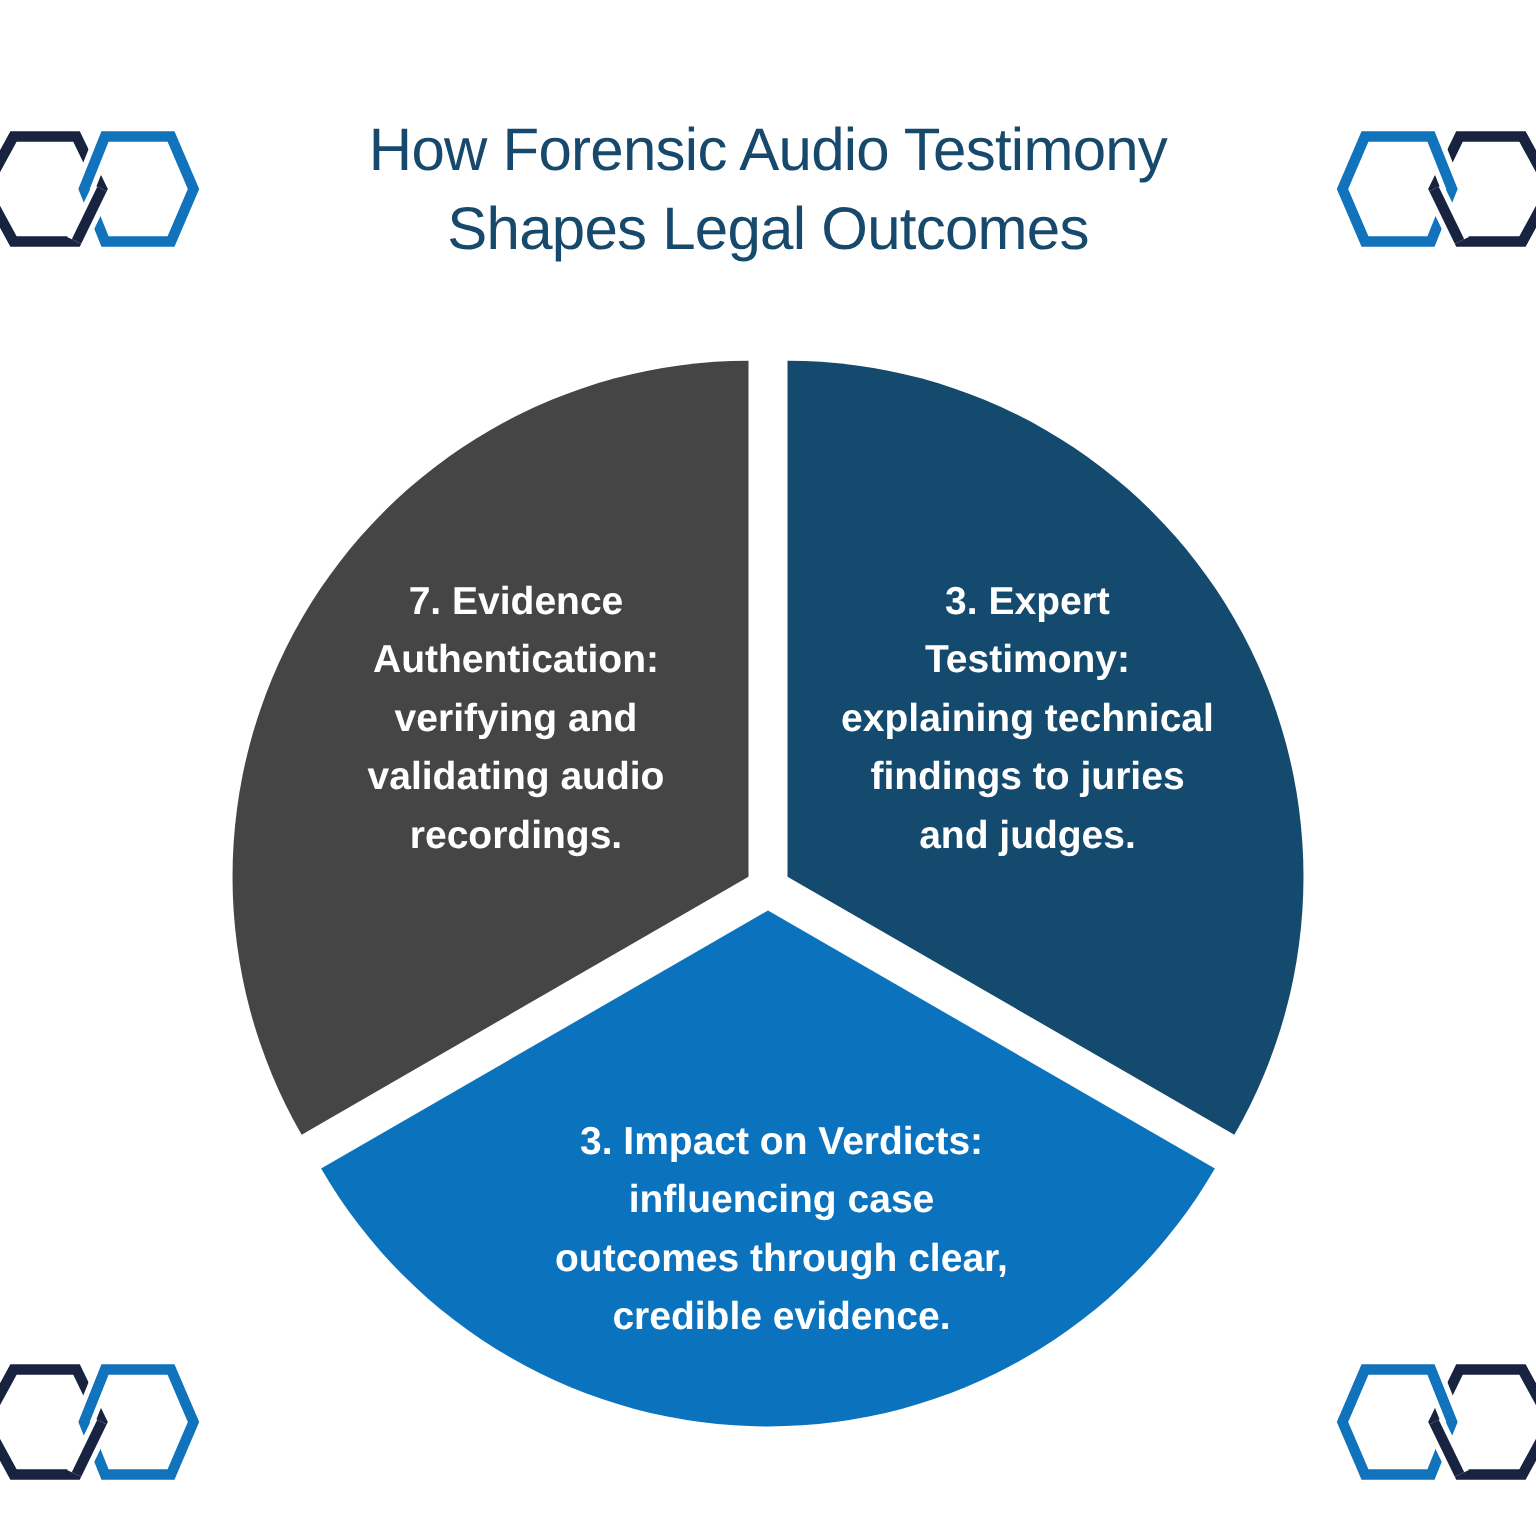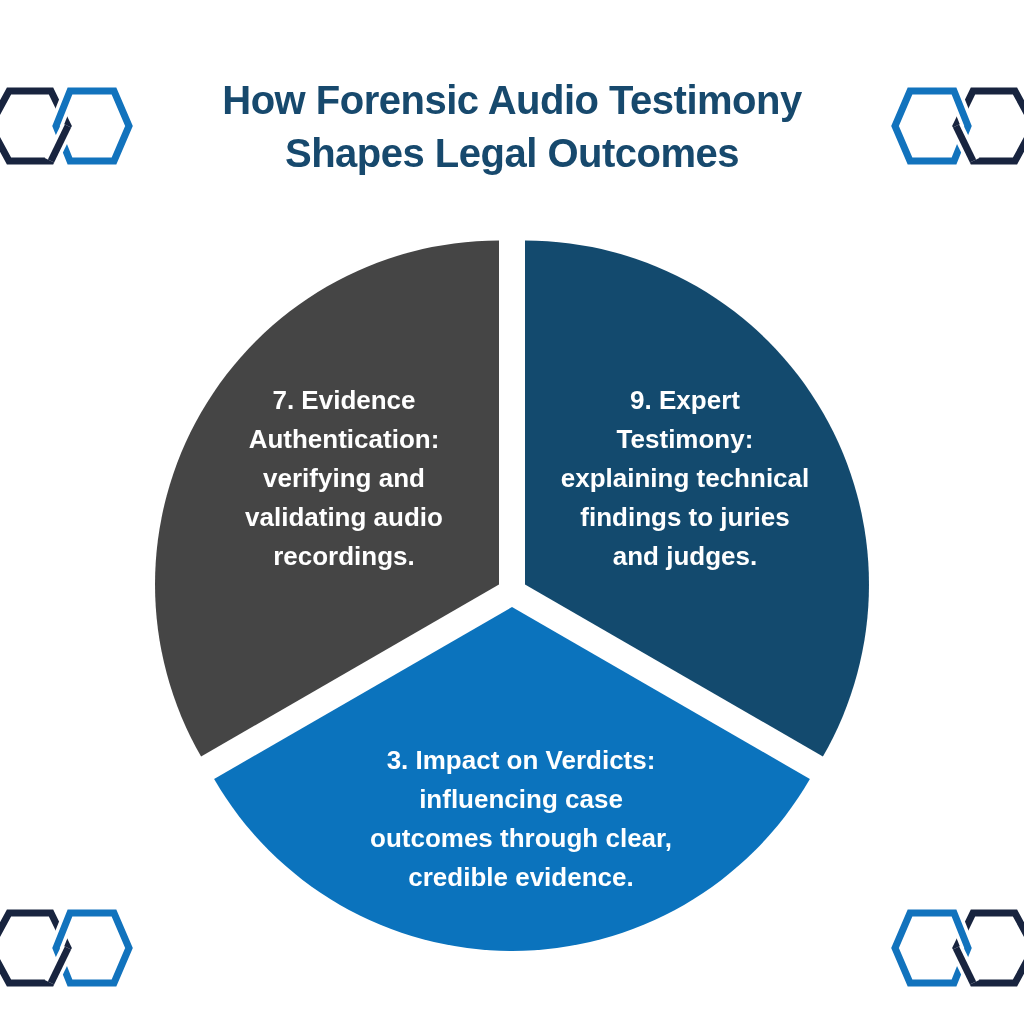--- a/index.html
+++ b/index.html
@@ -3,21 +3,21 @@
 <meta charset="utf-8">
 <style>
   html,body{margin:0;padding:0;}
   body{
     width:1024px;height:1024px;position:relative;overflow:hidden;
     background:#ffffff;
     font-family:"Liberation Sans", sans-serif;
   }
   .title{
     position:absolute;top:74px;left:0;width:1024px;
-    text-align:center;font-size:40px;font-weight:700;line-height:53px;
+    text-align:center;font-size:40px;font-weight:400;line-height:53px;
     color:#17496d;letter-spacing:-0.5px;white-space:pre-line;
   }
   .pie{position:absolute;left:0;top:0;width:1024px;height:1024px;}
   .slice-label{
     position:absolute;color:#ffffff;font-weight:700;font-size:26px;
     line-height:39px;text-align:center;white-space:pre-line;
   }
   .label-evidence{left:204px;top:381px;width:280px;}
   .label-expert {left:525px;top:381px;width:320px;}
   .label-verdicts{left:341px;top:717px;width:360px;margin-top:24px;}
@@ -62,21 +62,21 @@
   <path transform="translate(13,-7.5)" d="M 512 592 L 512 248 A 344 344 0 0 1 809.9 764 Z" fill="#134a6e"></path>
   <path transform="translate(0,15)" d="M 512 592 L 809.9 764 A 344 344 0 0 1 214.1 764 Z" fill="#0b73bd"></path>
   <path transform="translate(-13,-7.5)" d="M 512 592 L 214.1 764 A 344 344 0 0 1 512 248 Z" fill="#454545"></path>
 </svg>
 
 <div class="slice-label label-evidence">7. Evidence
 Authentication:
 verifying and
 validating audio
 recordings.</div>
-<div class="slice-label label-expert">9. Expert
+<div class="slice-label label-expert">3. Expert
 Testimony:
 explaining technical
 findings to juries
 and judges.</div>
 <div class="slice-label label-verdicts">3. Impact on Verdicts:
 influencing case
 outcomes through clear,
 credible evidence.</div>
 
 </body></html>

